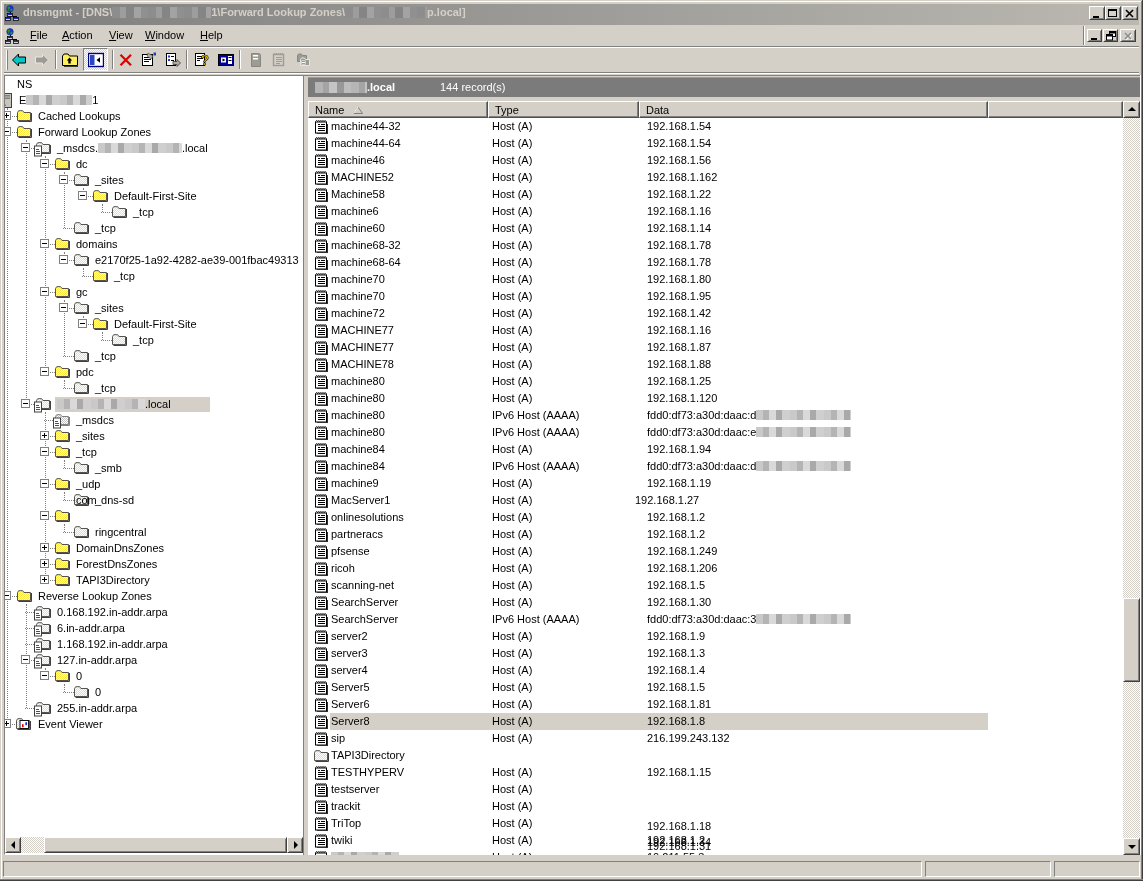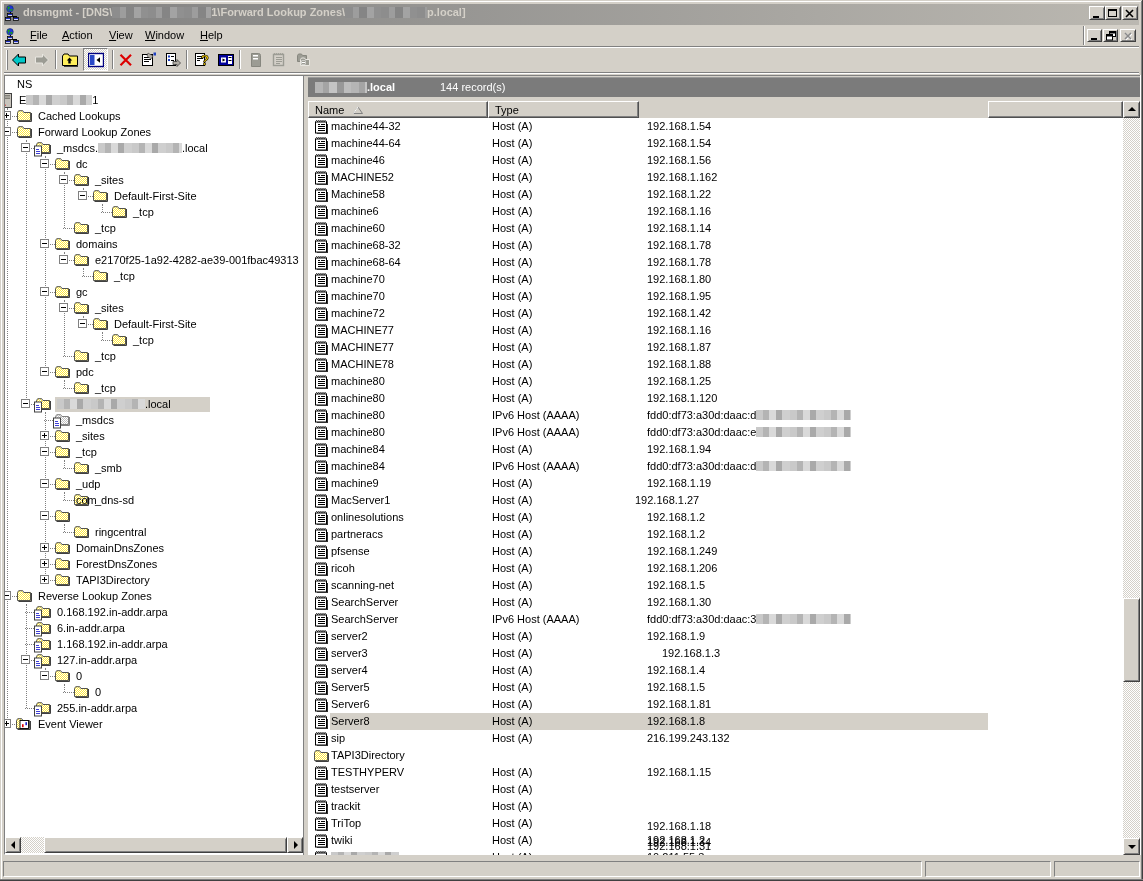--- a/index.html
+++ b/index.html
@@ -575,20 +575,23 @@
 <div class="hseg" style="left:0px;width:180px">
       <div class="txt" style="left:6px;top:0px">Name</div>
       <svg class="abs" style="left:44px;top:4px" width="10" height="9" viewBox="0 0 10 9">
         <polygon points="5,1 9.5,7.5 0.5,7.5" fill="#d4d0c8" stroke="#808080" stroke-width="1"></polygon>
         <path d="M5,1 L0.5,7.5" stroke="#fff"></path>
       </svg>
     </div>
 <div class="hseg" style="left:180px;width:151px">
       <div class="txt" style="left:6px;top:0px">Type</div>
     </div>
+<div class="hseg" style="left:331px;width:349px">
+      <div class="txt" style="left:6px;top:0px">Data</div>
+    </div>
 <div class="hseg" style="left:680px;width:135px"></div>
 </div>
 <div class="abs" style="left:308px;top:118px;width:815px;height:737px;overflow:hidden;background:#fff">
 <svg class="abs" style="left:7px;top:1px" width="13" height="15" viewBox="0 0 13 15">
       <use href="#record"></use>
     </svg>
 <div class="txt" style="left:23px;top:0px">machine44-32</div>
 <div class="txt" style="left:184px;top:0px">Host (A)</div>
 <div class="txt" style="left:339px;top:0px">192.168.1.54</div>
 <svg class="abs" style="left:7px;top:18px" width="13" height="15" viewBox="0 0 13 15">
@@ -769,21 +772,21 @@
       <use href="#record"></use>
     </svg>
 <div class="txt" style="left:23px;top:510px">server2</div>
 <div class="txt" style="left:184px;top:510px">Host (A)</div>
 <div class="txt" style="left:339px;top:510px">192.168.1.9</div>
 <svg class="abs" style="left:7px;top:528px" width="13" height="15" viewBox="0 0 13 15">
       <use href="#record"></use>
     </svg>
 <div class="txt" style="left:23px;top:527px">server3</div>
 <div class="txt" style="left:184px;top:527px">Host (A)</div>
-<div class="txt" style="left:354px;top:527px">192.168.1.3</div>
+<div class="txt" style="left:339px;top:527px">192.168.1.3</div>
 <svg class="abs" style="left:7px;top:545px" width="13" height="15" viewBox="0 0 13 15">
       <use href="#record"></use>
     </svg>
 <div class="txt" style="left:23px;top:544px">server4</div>
 <div class="txt" style="left:184px;top:544px">Host (A)</div>
 <div class="txt" style="left:339px;top:544px">192.168.1.4</div>
 <svg class="abs" style="left:7px;top:562px" width="13" height="15" viewBox="0 0 13 15">
       <use href="#record"></use>
     </svg>
 <div class="txt" style="left:23px;top:561px">Server5</div>

